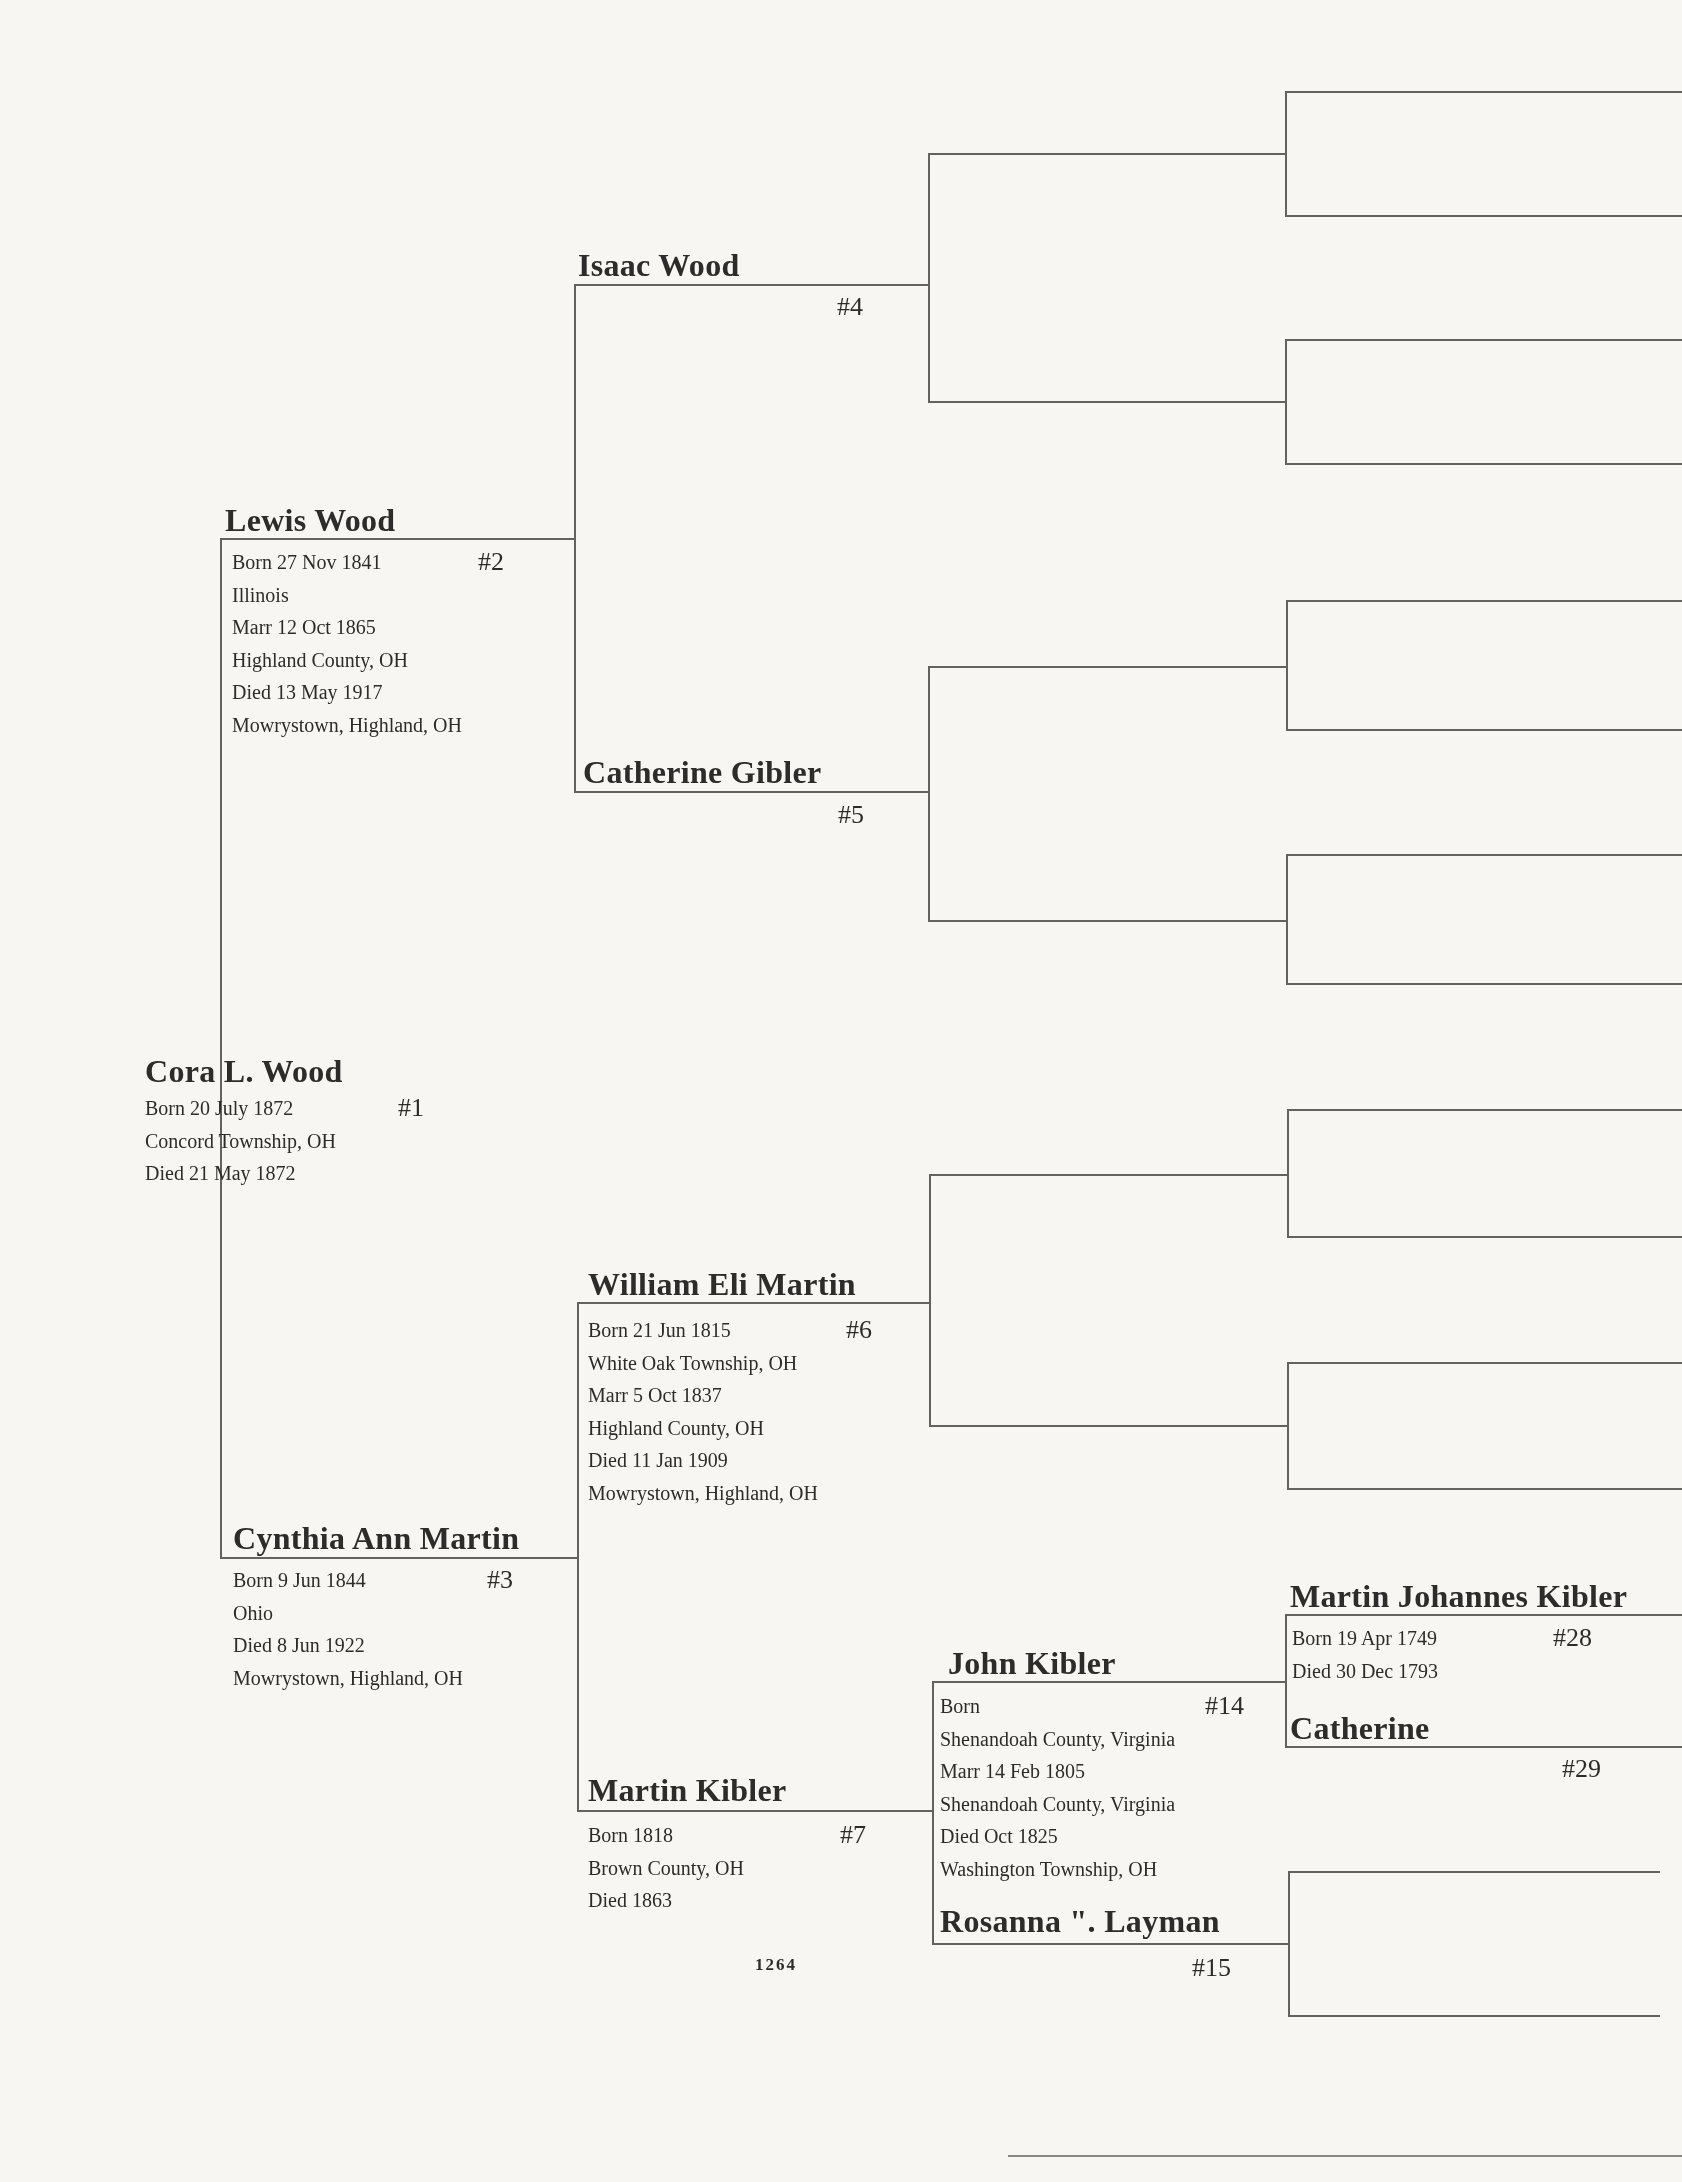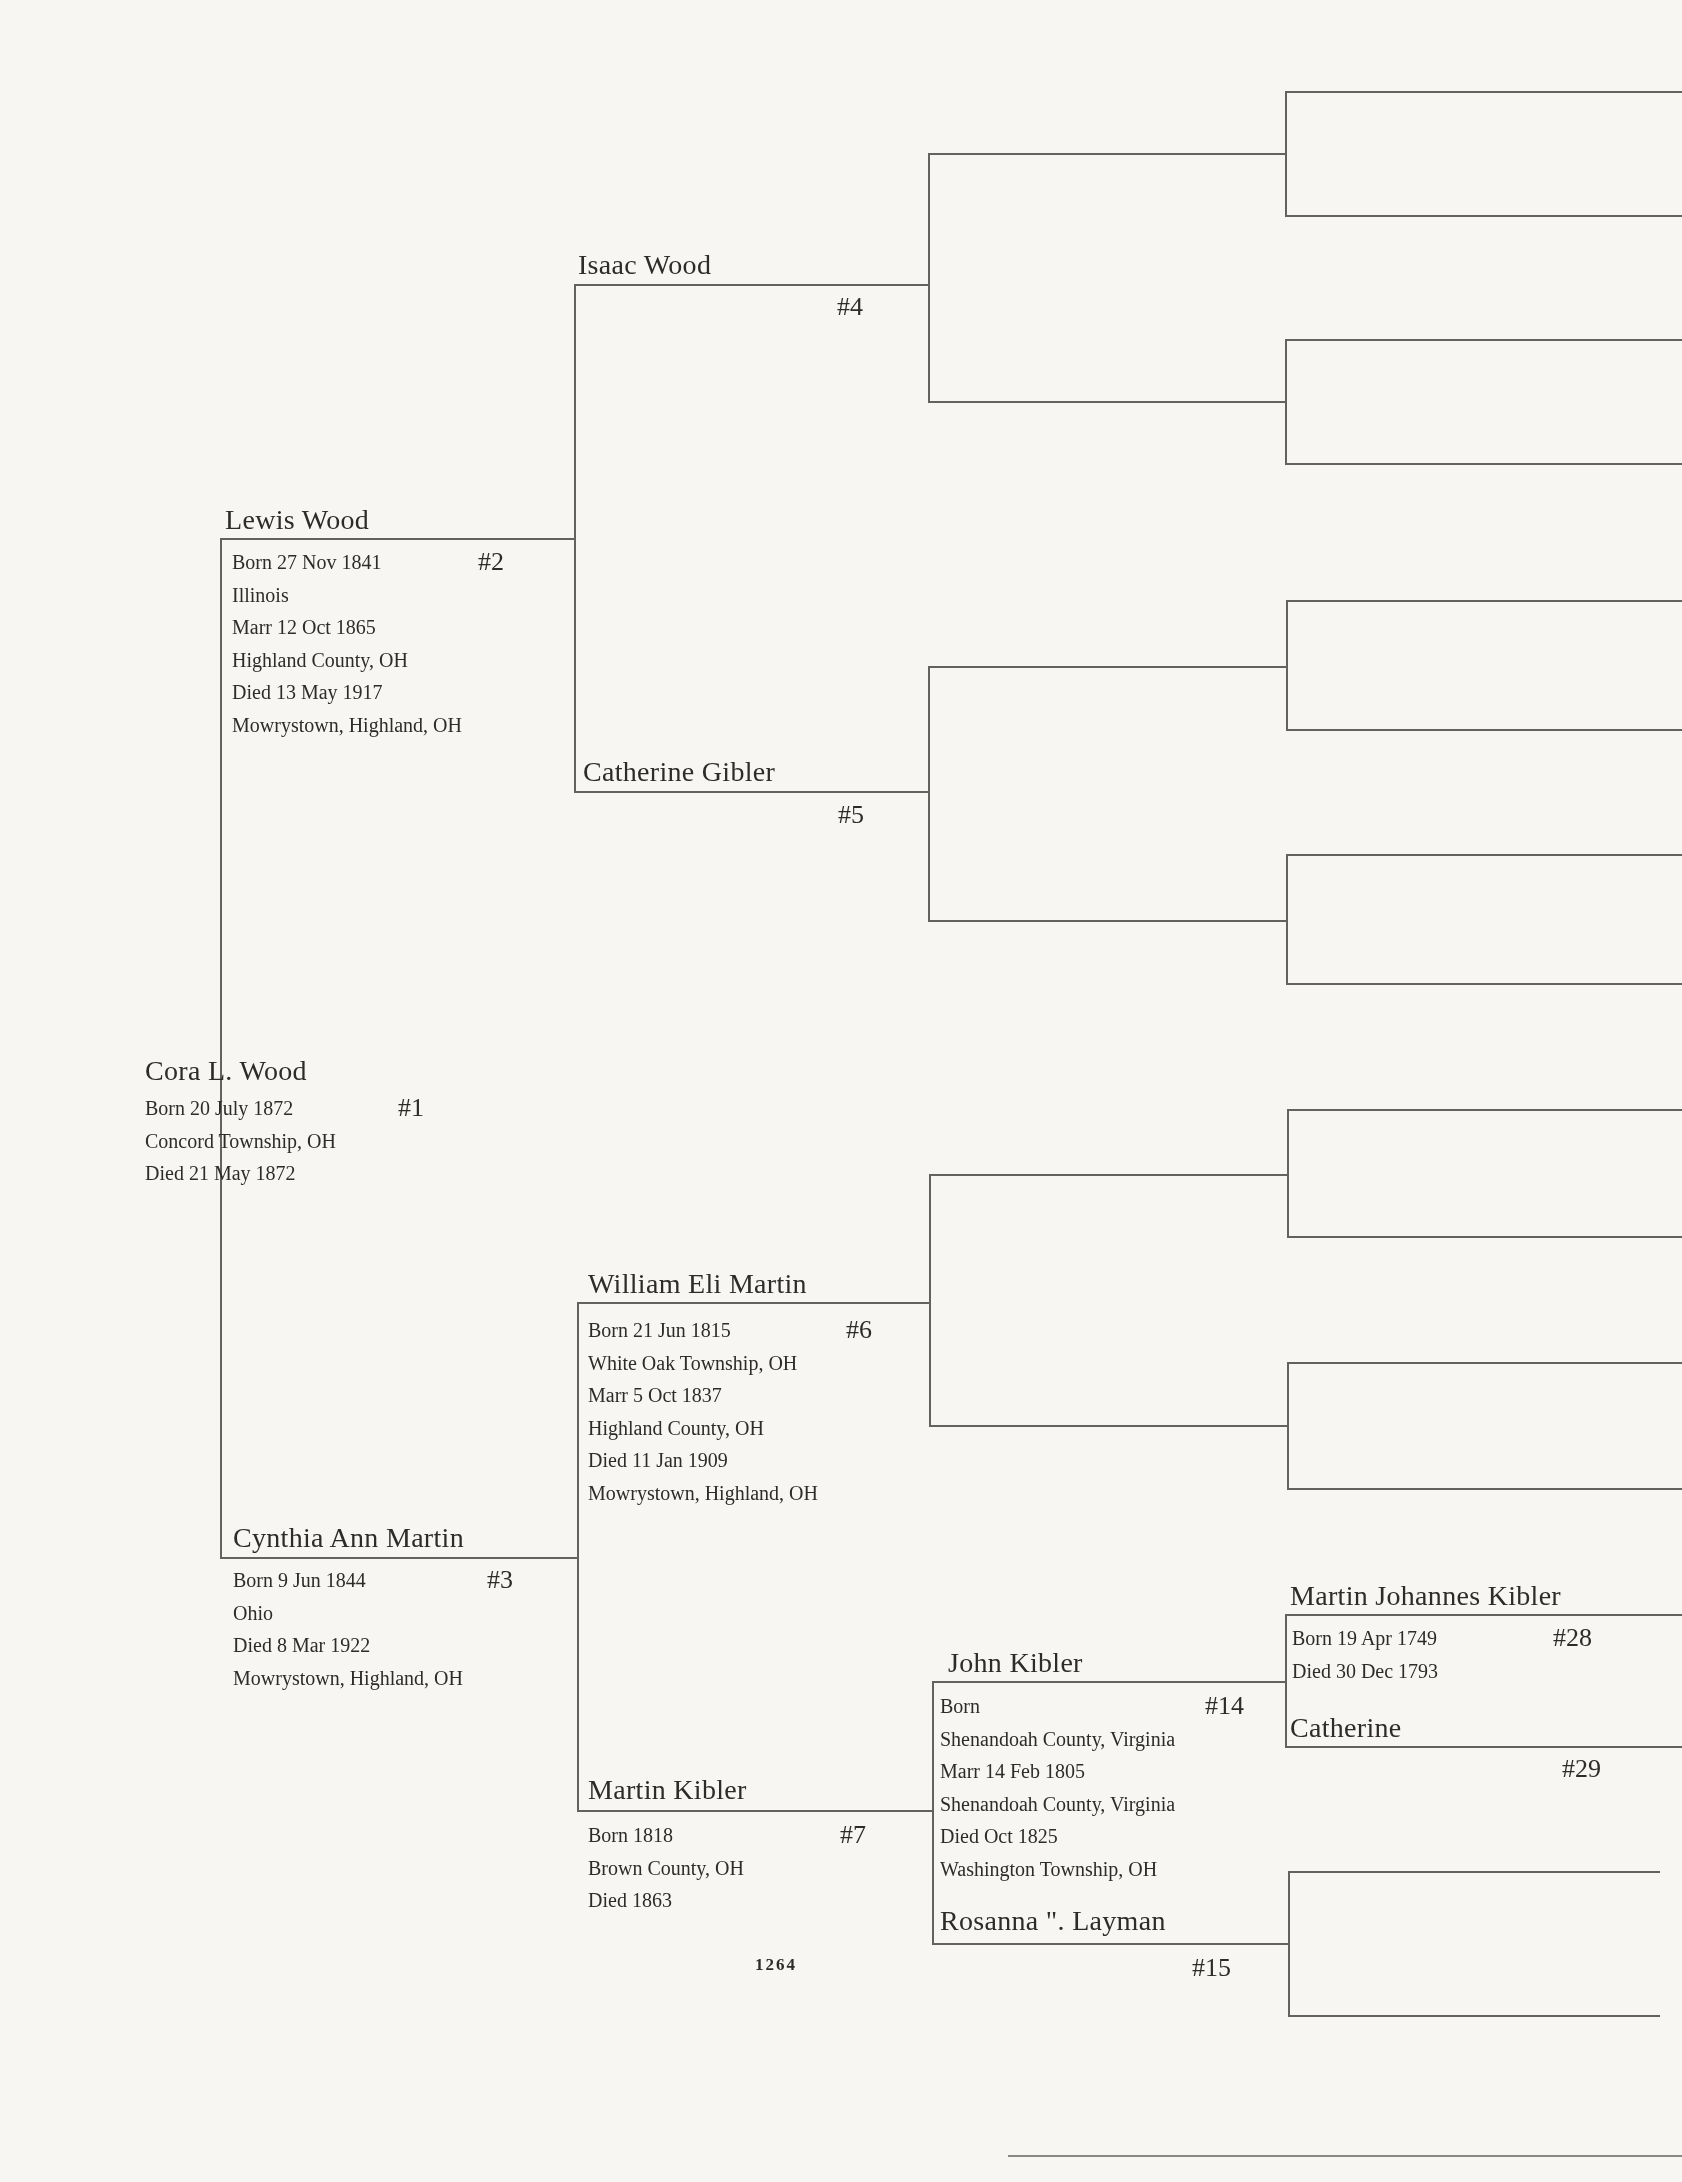--- a/index.html
+++ b/index.html
@@ -9,21 +9,21 @@
     background:#f7f6f3;
     overflow:hidden;
     font-family:"Liberation Serif","DejaVu Serif",serif;
     color:#2e2c2a;
   }
   .hl{position:absolute;height:2px;background:#64625e;}
   .vl{position:absolute;width:2px;background:#64625e;}
   .faint{background:#8a8884;}
   .pname{
     position:absolute;
-    font-size:28px;font-weight:normal;
+    font-size:32px;font-weight:bold;
     white-space:nowrap;line-height:30px;
     letter-spacing:0.3px;
   }
   .pnum{
     position:absolute;
     font-size:26px;line-height:32px;white-space:nowrap;
   }
   .details{
     position:absolute;
     font-size:20px;line-height:32.5px;white-space:nowrap;
@@ -126,21 +126,21 @@
       <div>Mowrystown, Highland, OH</div>
     </div>
   </div>
 
   <div>
     <div class="pname" style="left:233px;top:1523px">Cynthia Ann Martin</div>
     <div class="pnum" style="left:487px;top:1564px">#3</div>
     <div class="details" style="left:233px;top:1564px">
       <div>Born 9 Jun 1844</div>
       <div>Ohio</div>
-      <div>Died 8 Mar 1922</div>
+      <div>Died 8 Jun 1922</div>
       <div>Mowrystown, Highland, OH</div>
     </div>
   </div>
 
   <div>
     <div class="pname" style="left:578px;top:250px">Isaac Wood</div>
     <div class="pnum" style="left:837px;top:291px">#4</div>
   </div>
 
   <div>

